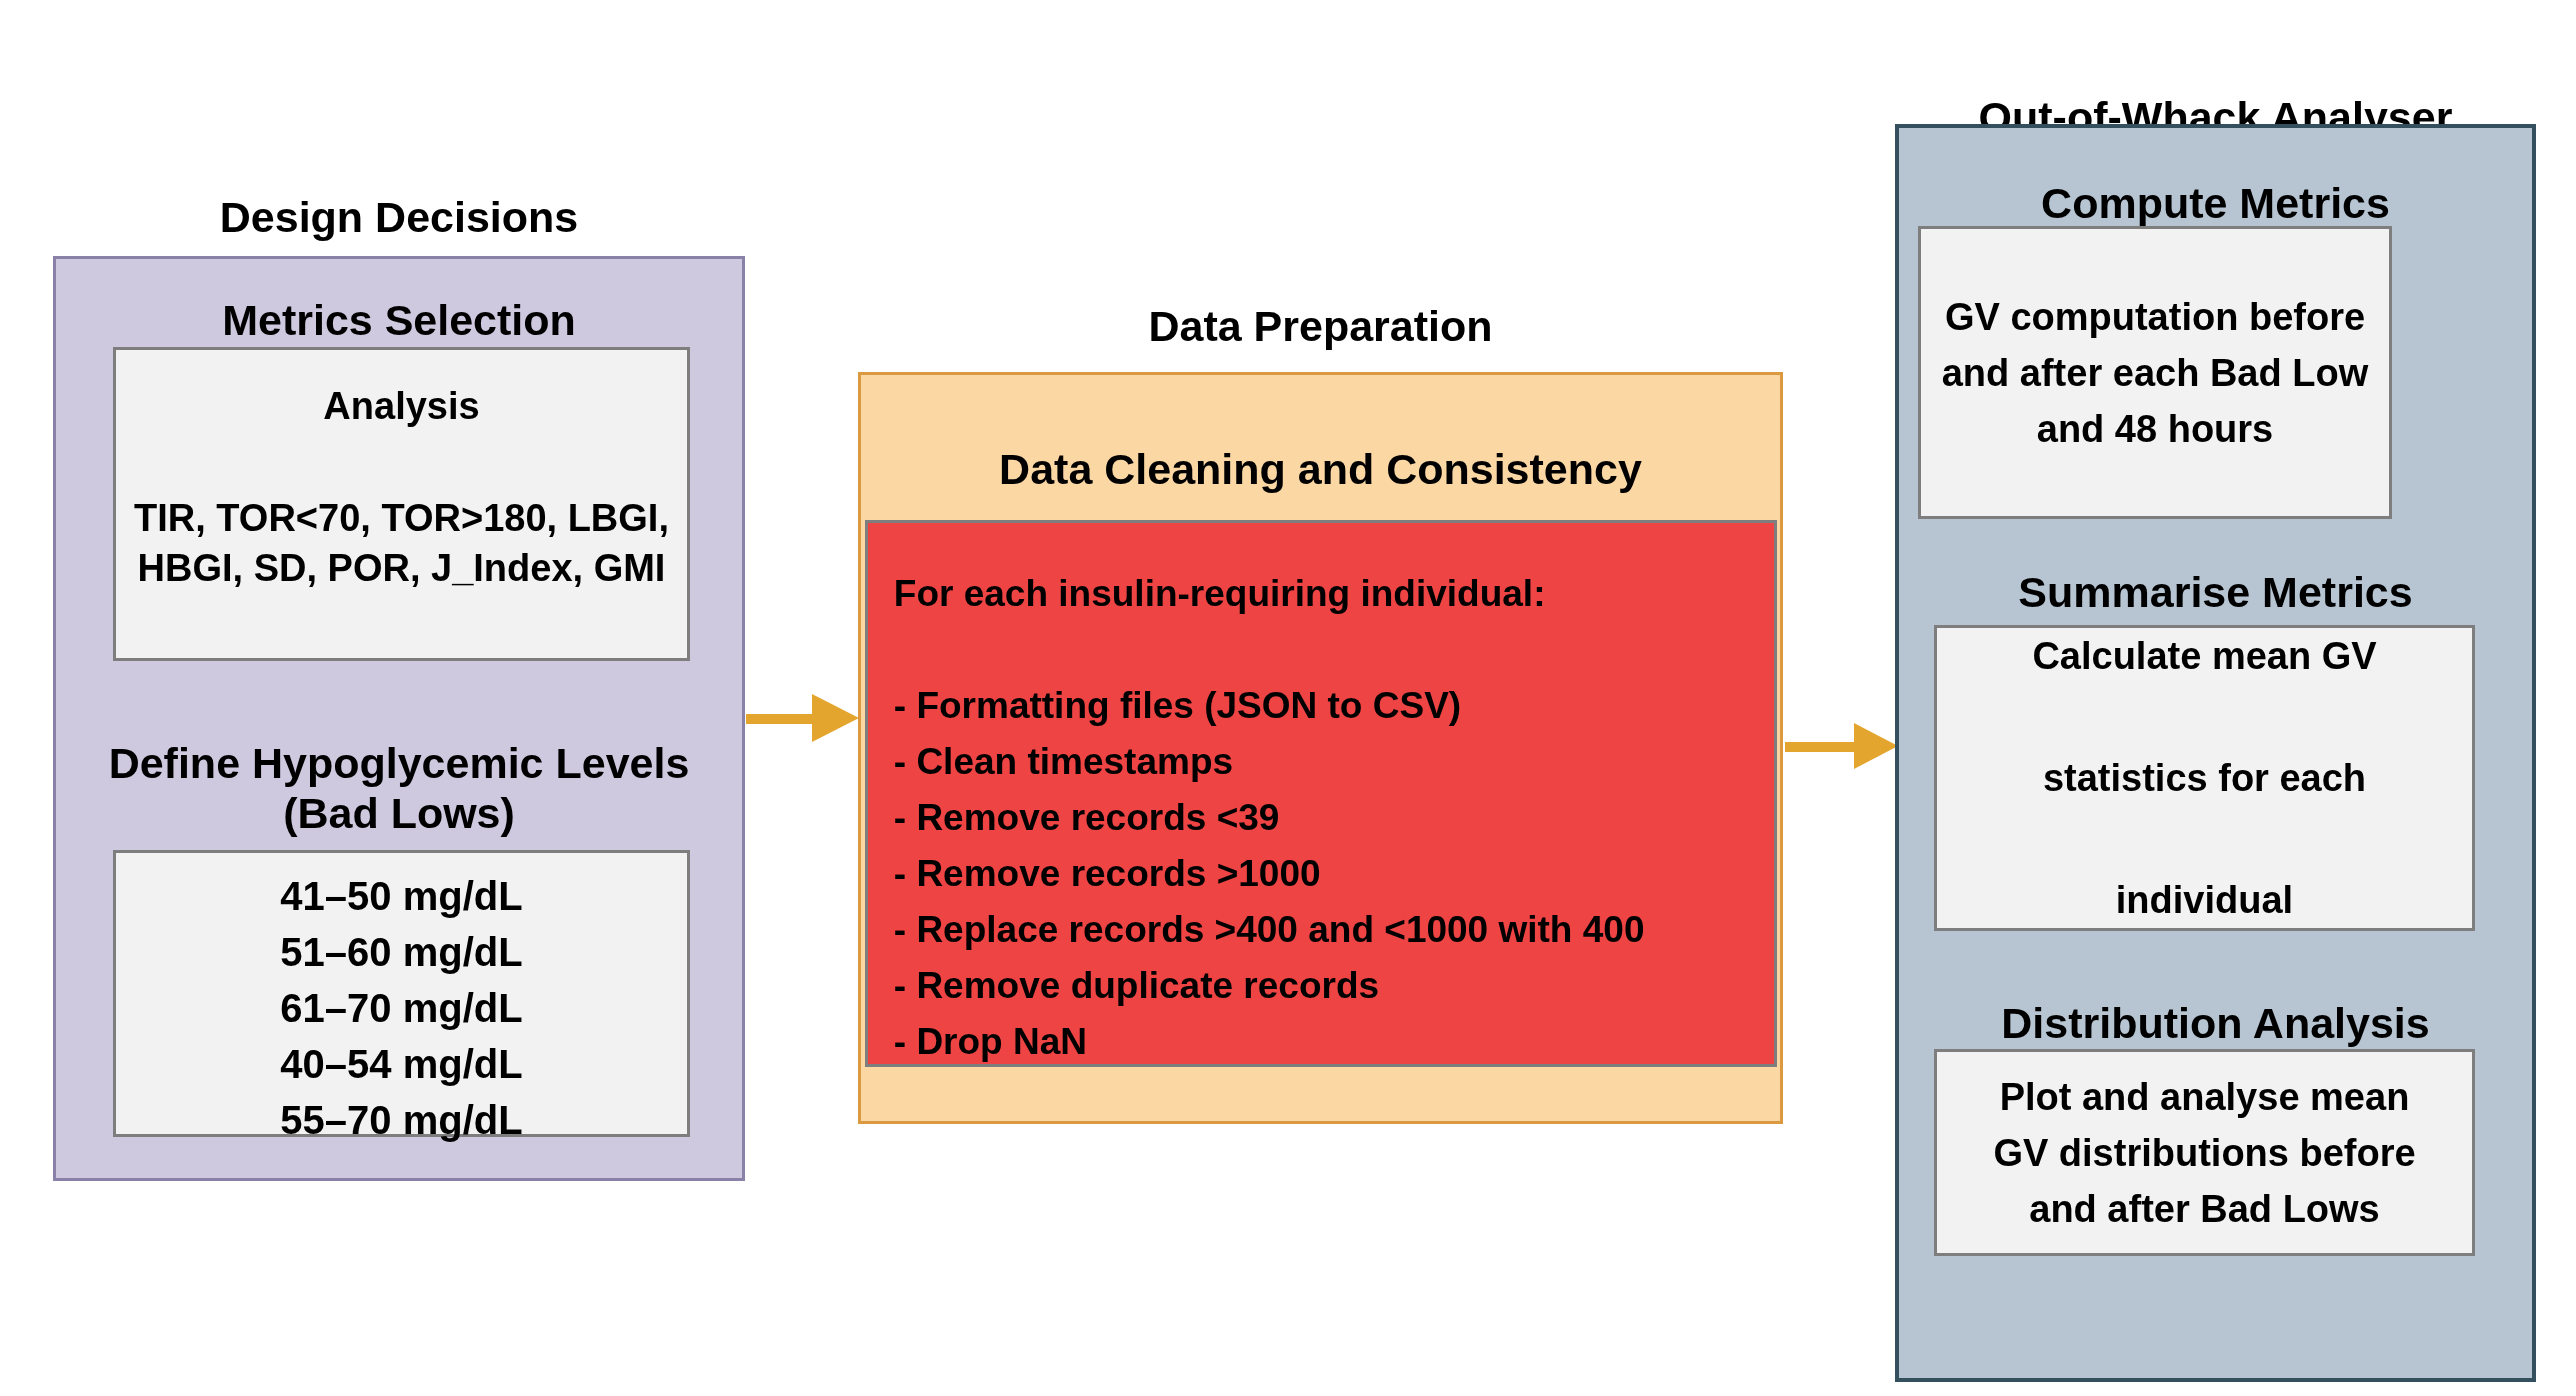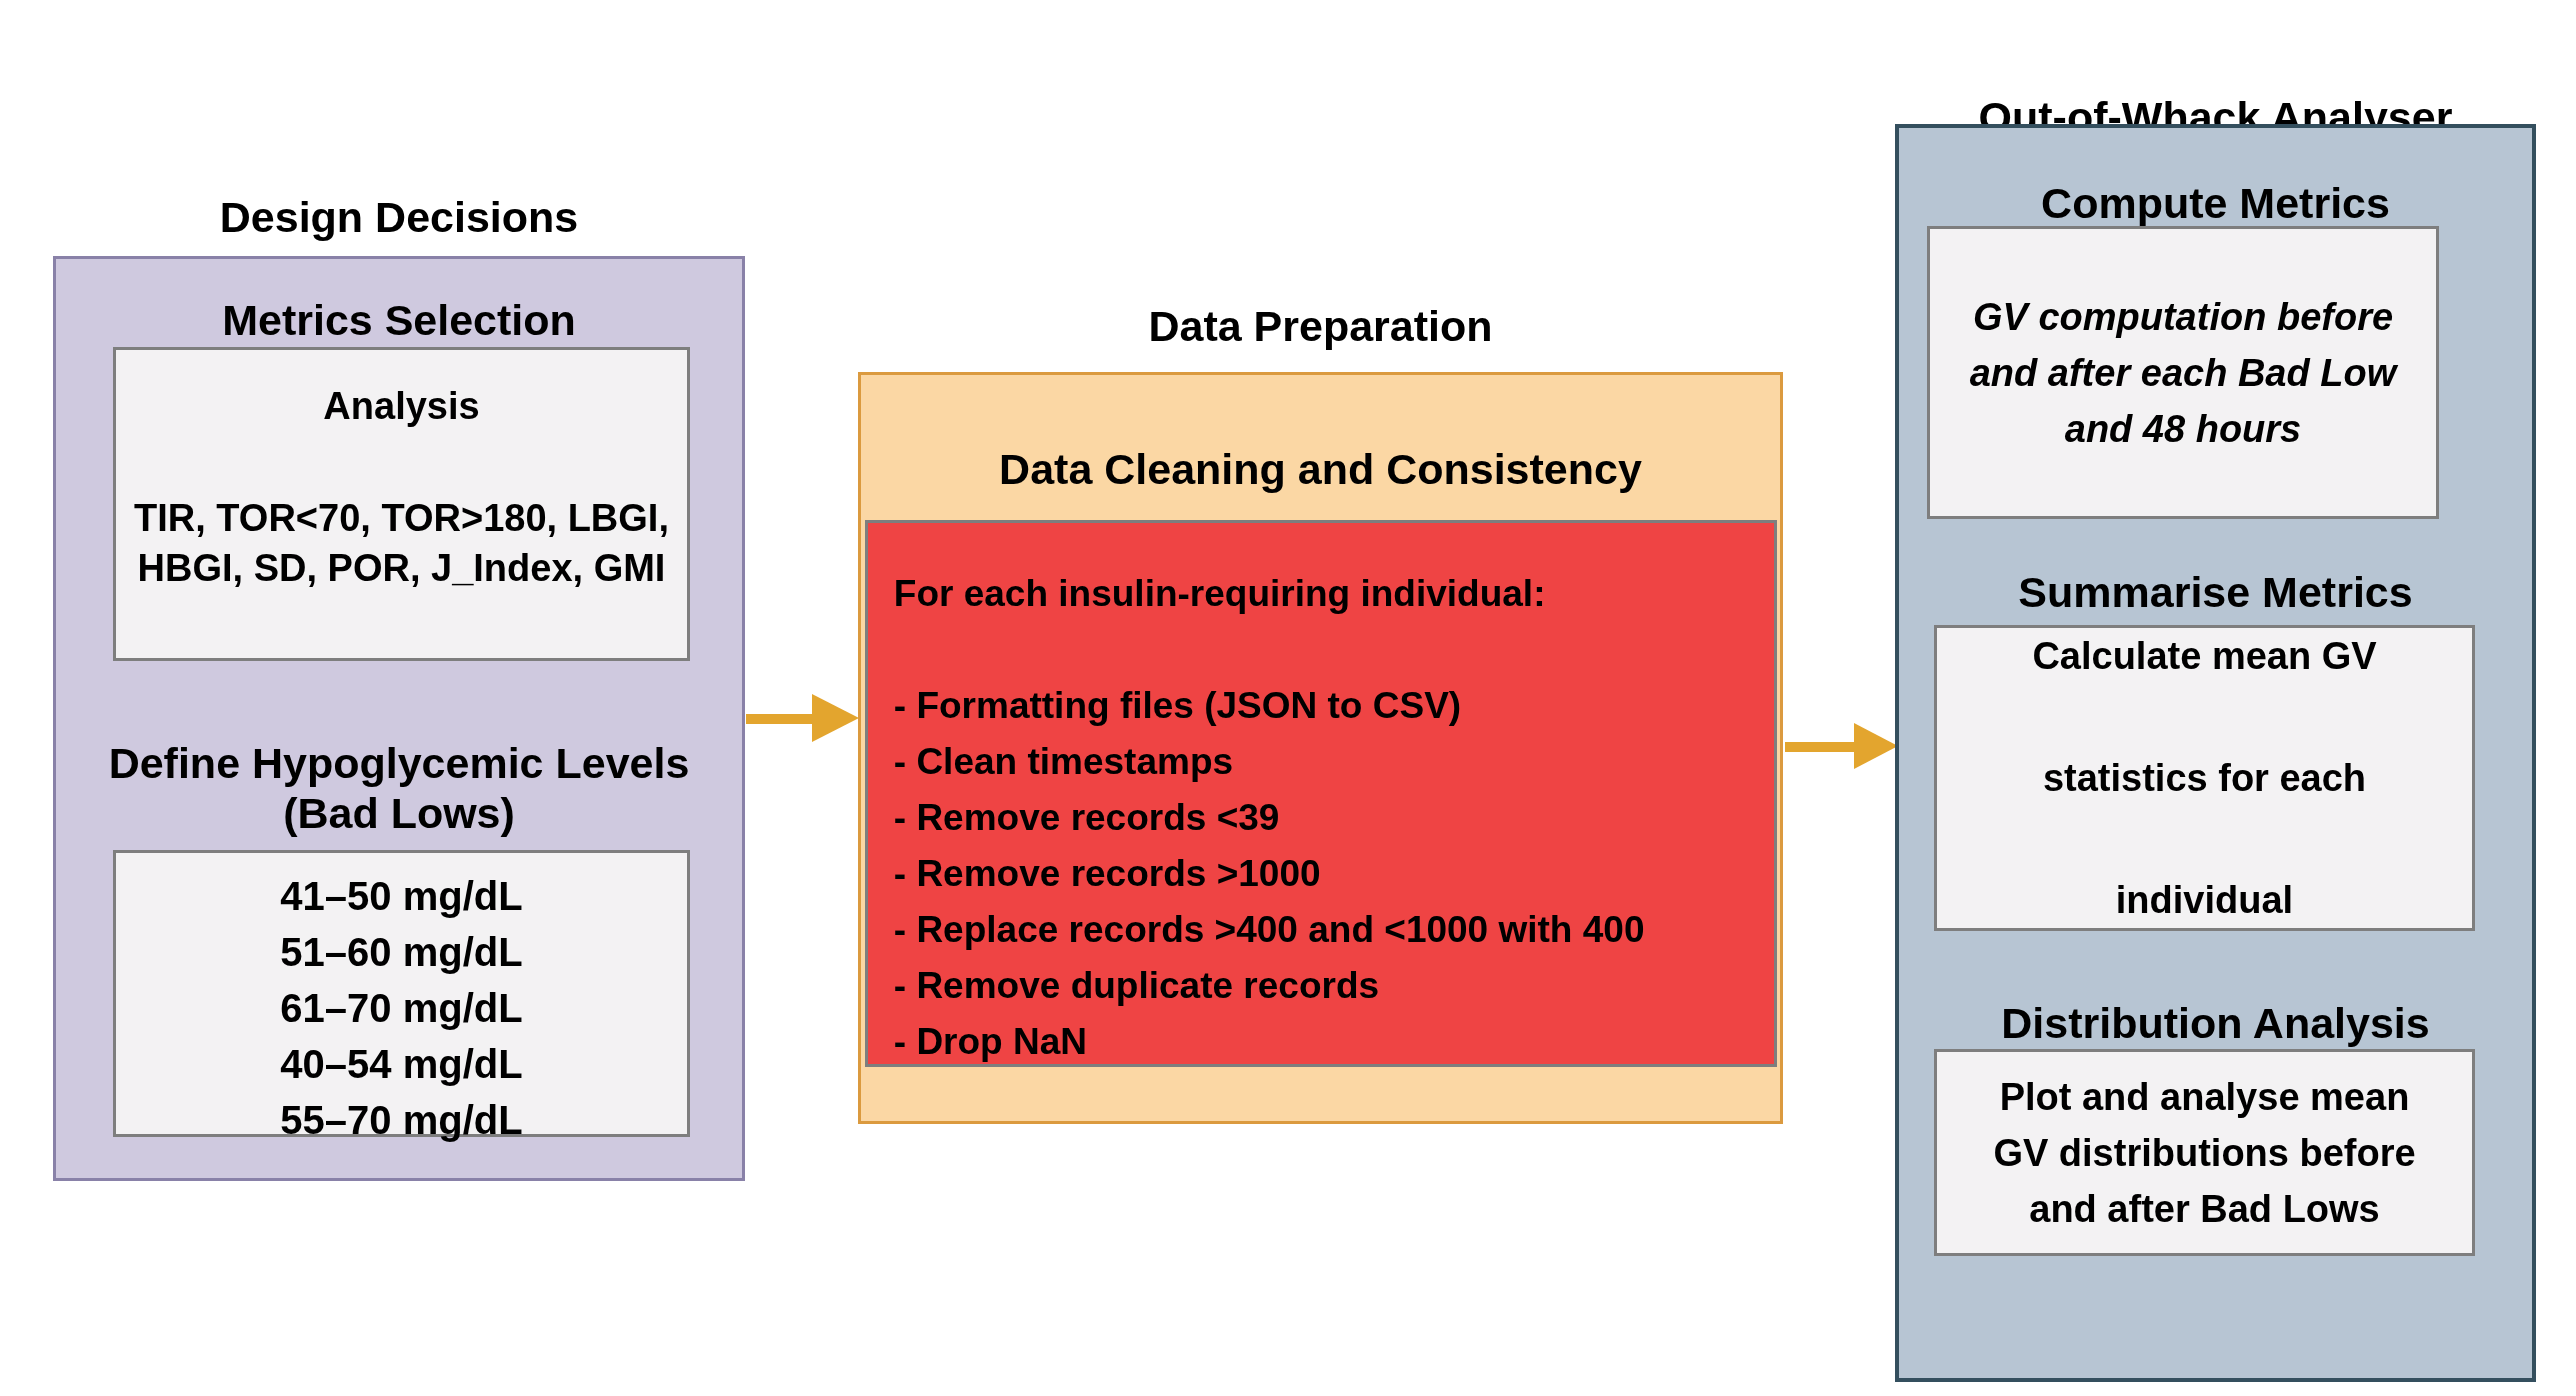--- a/index.html
+++ b/index.html
@@ -48,21 +48,21 @@
   .h-prep { top: 69px; }
   .ib-prep {
     left: 3.8px; top: 145px; width: 912px; height: 547px;
     padding: 43px 26px 0 26px;
     font-size: 37px; line-height: 56px;
     text-align: left;
   }
   .spacer-line { height: 56px; }
   
   .h-compute { top: 50px; }
-  .ib-r1 { left: 28px; top: 98px; width: 512px; height: 293px; font-style: italic; }
+  .ib-r1 { left: 19px; top: 98px; width: 474px; height: 293px; }
   .h-summarise { top: 439px; }
   .ib-r2 { left: 35px; top: 497px; width: 541px; height: 306px; }
   .h-distribution { top: 870px; }
   .ib-r3 { left: 35px; top: 921px; width: 541px; height: 207px; }
   .ib-flex {
     display: flex; flex-direction: column;
     align-items: center; justify-content: center;
     font-size: 38px; line-height: 56px;
     text-align: center;
   }

